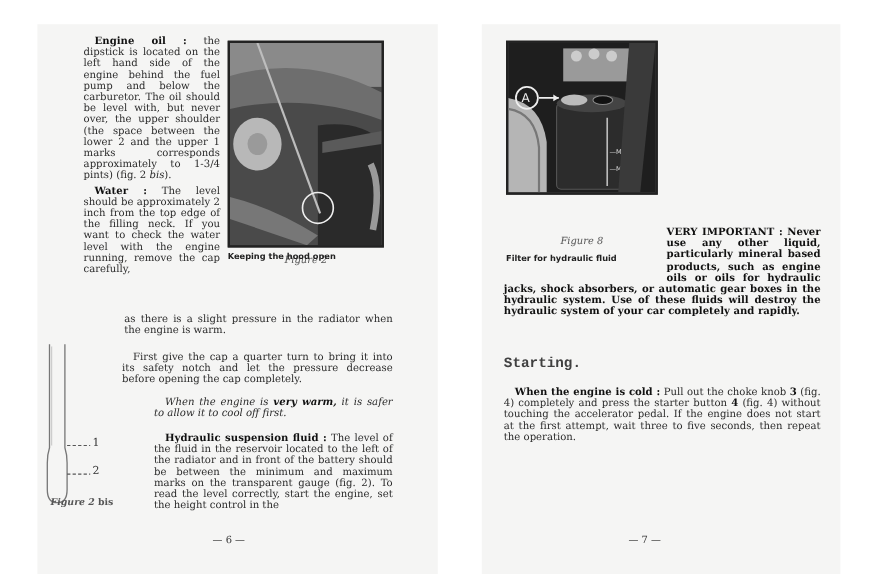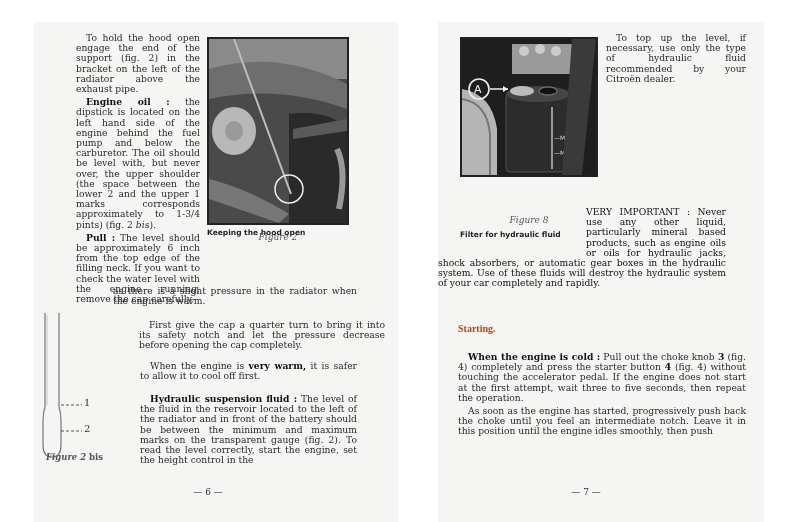--- a/index.html
+++ b/index.html
@@ -10,31 +10,30 @@
   #page-right { left:438px; top:22px; width:326px; height:500px; }
   .txt { position:absolute; font-size:9.2px; line-height:10.2px; text-align:justify; letter-spacing:0; }
   .txt p { margin:0 0 3px 0; text-indent:10px; }
   .txt p.noindent { text-indent:0; }
   b { font-weight:bold; color:#111; }
   i { font-style:italic; }
   .photo { position:absolute; border:2px solid #222; background:#3a3a3a; overflow:hidden; }
   .caption-fig { position:absolute; font-style:italic; font-size:9px; color:#555; text-align:center; }
   .caption-sub { position:absolute; font-family:"DejaVu Sans", sans-serif; font-size:7.5px; color:#222; text-align:left; font-weight:bold; }
   .pagenum { position:absolute; font-size:9px; color:#333; text-align:center; width:60px; }
-  .heading { position:absolute; font-family:Liberation Serif, serif; font-weight:bold; font-size:10px; color:#c2410c; }
+  .heading { position:absolute; font-family:Liberation Mono, monospace; font-weight:bold; font-size:13px; color:#404040; }
 </style>
 </head>
 <body>
 
 <div class="page" id="page-left"></div>
 
 <div class="txt" style="left:76px;top:33px;width:124px;">
-  <p>To hold the hood open engage the end of the support (fig. 2) in the bracket on the left of the radiator above the exhaust pipe.</p>
   <p><b>Engine oil :</b><span> the dipstick is located on the left hand side of the engine behind the fuel pump and below the carburetor. The oil should be level with, but never over, the upper shoulder (the space between the lower 2 and the upper 1 marks corresponds approximately to 1-3/4 pints) (fig. 2 </span><i>bis</i><span>).</span></p>
-  <p><b>Pull :</b><span> The level should be approximately 6 inch from the top edge of the filling neck. If you want to check the water level with the engine running, remove the cap carefully,</span></p>
+  <p><b>Water :</b><span> The level should be approximately 2 inch from the top edge of the filling neck. If you want to check the water level with the engine running, remove the cap carefully,</span></p>
 </div>
 
 <div class="photo" style="left:207px;top:37px;width:138px;height:184px;">
   <svg width="138" height="184" viewBox="0 0 138 184">
     <rect width="138" height="184" fill="#4a4a4a"></rect>
     <rect x="0" y="0" width="138" height="40" fill="#8a8a8a"></rect>
     <path d="M0 30 Q70 10 138 45 L138 70 Q70 45 0 60 Z" fill="#6e6e6e"></path>
     <ellipse cx="25" cy="92" rx="22" ry="24" fill="#b8b8b8"></ellipse>
     <ellipse cx="25" cy="92" rx="9" ry="10" fill="#9a9a9a"></ellipse>
     <path d="M80 75 Q120 70 138 90 L138 184 L80 184 Z" fill="#2a2a2a"></path>
@@ -47,25 +46,25 @@
 </div>
 <div class="caption-fig" style="left:207px;top:232px;width:142px;">Figure 2</div>
 <div class="caption-sub" style="left:207px;top:228px;width:142px;">Keeping the hood open</div>
 
 <div class="txt" style="left:76px;top:244px;width:126px;"></div>
 
 <div class="txt" style="left:113px;top:286px;width:244px;">
   <p class="noindent">as there is a slight pressure in the radiator when the engine is warm.</p>
 </div>
 
-<div class="txt" style="left:111px;top:320px;width:246px;margin-left:28px;">
+<div class="txt" style="left:111px;top:320px;width:246px;">
   <p>First give the cap a quarter turn to bring it into its safety notch and let the pressure decrease before opening the cap completely.</p>
 </div>
 
-<div class="txt" style="left:140px;top:361px;width:217px;">
+<div class="txt" style="left:140px;top:361px;width:217px;font-style:italic;">
   <p><span>When the engine is </span><b>very warm,</b><span> it is safer to allow it to cool off first.</span></p>
 </div>
 
 <div class="txt" style="left:140px;top:394px;width:217px;">
   <p><b>Hydraulic suspension fluid :</b><span> The level of the fluid in the reservoir located to the left of the radiator and in front of the battery should be between the minimum and maximum marks on the transparent gauge (fig. 2). To read the level correctly, start the engine, set the height control in the</span></p>
 </div>
 
 <svg style="position:absolute;left:38px;top:305px;" width="100" height="160">
   <path d="M7 8 L7 102 Q5 108 5 116 L5 140 Q5 152 14 152 Q23 152 23 140 L23 116 Q23 108 21 102 L21 8" fill="none" stroke="#777" stroke-width="1.2"></path>
   <line x1="9" y1="10" x2="9" y2="100" stroke="#aaa" stroke-width="0.6"></line>
@@ -100,28 +99,26 @@
     <circle cx="17" cy="50" r="10" fill="none" stroke="#eee" stroke-width="1.6"></circle>
     <text x="12" y="54" font-size="11" fill="#eee" font-family="DejaVu Sans, sans-serif" id="markA">A</text>
     <line x1="28" y1="50" x2="46" y2="50" stroke="#eee" stroke-width="1.5"></line>
     <path d="M46 50 L41 47 L41 53 Z" fill="#eee"></path>
   </svg>
 </div>
 <div class="caption-fig" style="left:460px;top:215px;width:138px;">Figure 8</div>
 <div class="caption-sub" style="left:460px;top:230px;width:138px;">Filter for hydraulic fluid</div>
 
 <div class="txt" style="left:606px;top:33px;width:140px;">
-  <p>To top up the level, if necessary, use only the type of hydraulic fluid recommended by your Citroën dealer.</p>
 </div>
 
-<div class="txt" id="vi-block" style="left:438px;top:207px;width:288px;font-weight:normal;color:#111;">
+<div class="txt" id="vi-block" style="left:458px;top:207px;width:288px;font-weight:bold;color:#111;">
   <div style="float:left;width:148px;height:42px;"></div>
   <p class="noindent">VERY IMPORTANT : Never use any other liquid, particularly mineral based products, such as engine oils or oils for hydraulic jacks, shock absorbers, or automatic gear boxes in the hydraulic system. Use of these fluids will destroy the hydraulic system of your car completely and rapidly.</p>
 </div>
 
 <div class="heading" style="left:458px;top:323px;">Starting.</div>
 
 <div class="txt" style="left:458px;top:352px;width:288px;">
   <p><b>When the engine is cold :</b><span> Pull out the choke knob </span><b>3</b><span> (fig. 4) completely and press the starter button </span><b>4</b><span> (fig. 4) without touching the accelerator pedal. If the engine does not start at the first attempt, wait three to five seconds, then repeat the operation.</span></p>
-  <p>As soon as the engine has started, progressively push back the choke until you feel an intermediate notch. Leave it in this position until the engine idles smoothly, then push</p>
 </div>
 
 <div class="pagenum" style="left:556px;top:487px;">— 7 —</div>
 
 </body></html>

